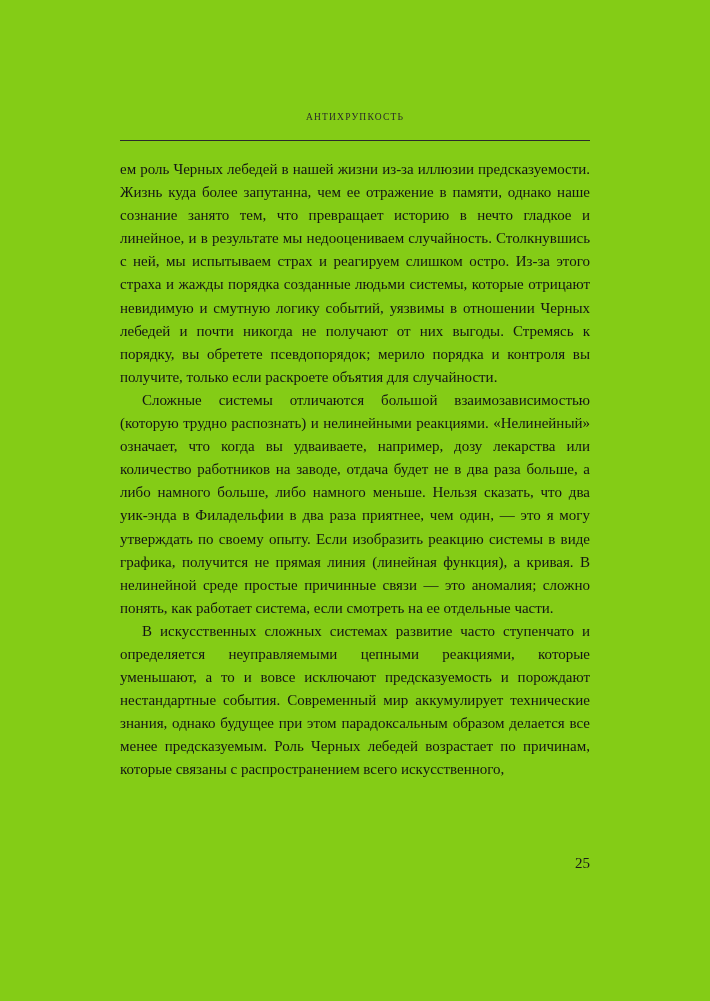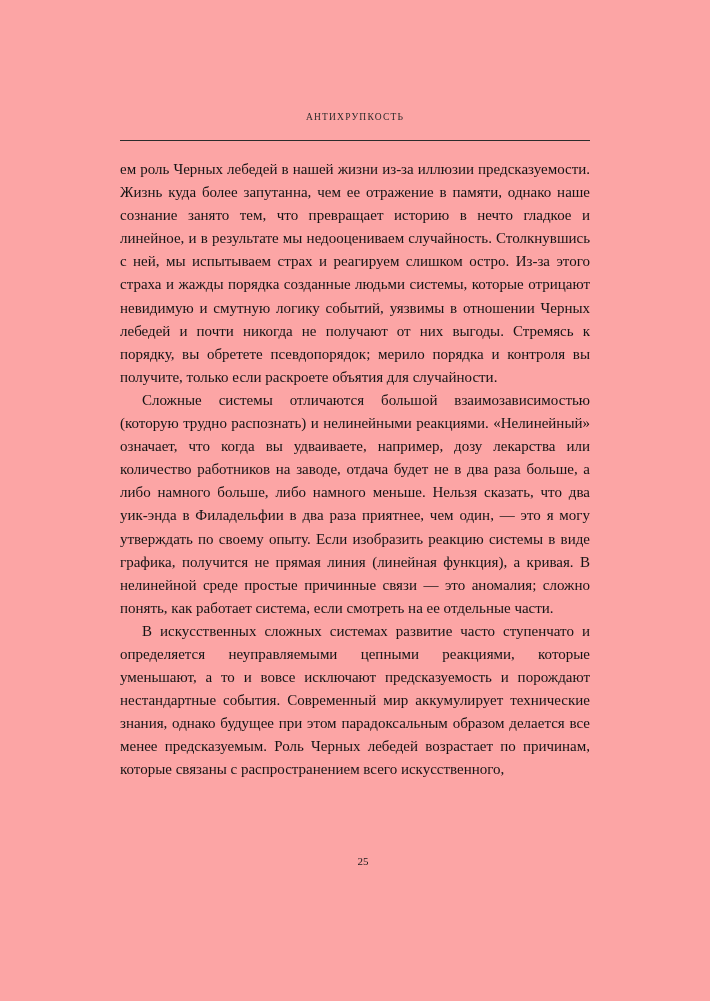--- a/index.html
+++ b/index.html
@@ -14,21 +14,21 @@
     color: #1b1b1b;
     position: relative;
     overflow: hidden;
   }
   .page {
     position: absolute;
     left: 0;
     top: 0;
     width: 710px;
     height: 1001px;
-    background: #fca5a5;
+    background: #84cc16;
   }
   .page-inner {
     position: absolute;
     left: 120px;
     top: 0;
     width: 470px;
     height: 1001px;
   }
   .running-head {
     position: absolute;
@@ -66,24 +66,24 @@
   .body-text p {
     margin: 0;
     text-indent: 22px;
   }
   .body-text p.no-indent {
     text-indent: 0;
   }
   .folio {
     position: absolute;
     top: 855px;
-    left: 8px;
+    left: 0;
     width: 470px;
-    text-align: center;
-    font-size: 11px;
+    text-align: right;
+    font-size: 15px;
     color: #1b1b1b;
   }
 </style>
 </head>
 <body>
 
 <div class="page">
   <div class="page-inner">
 
     <div class="running-head">Антихрупкость</div>

